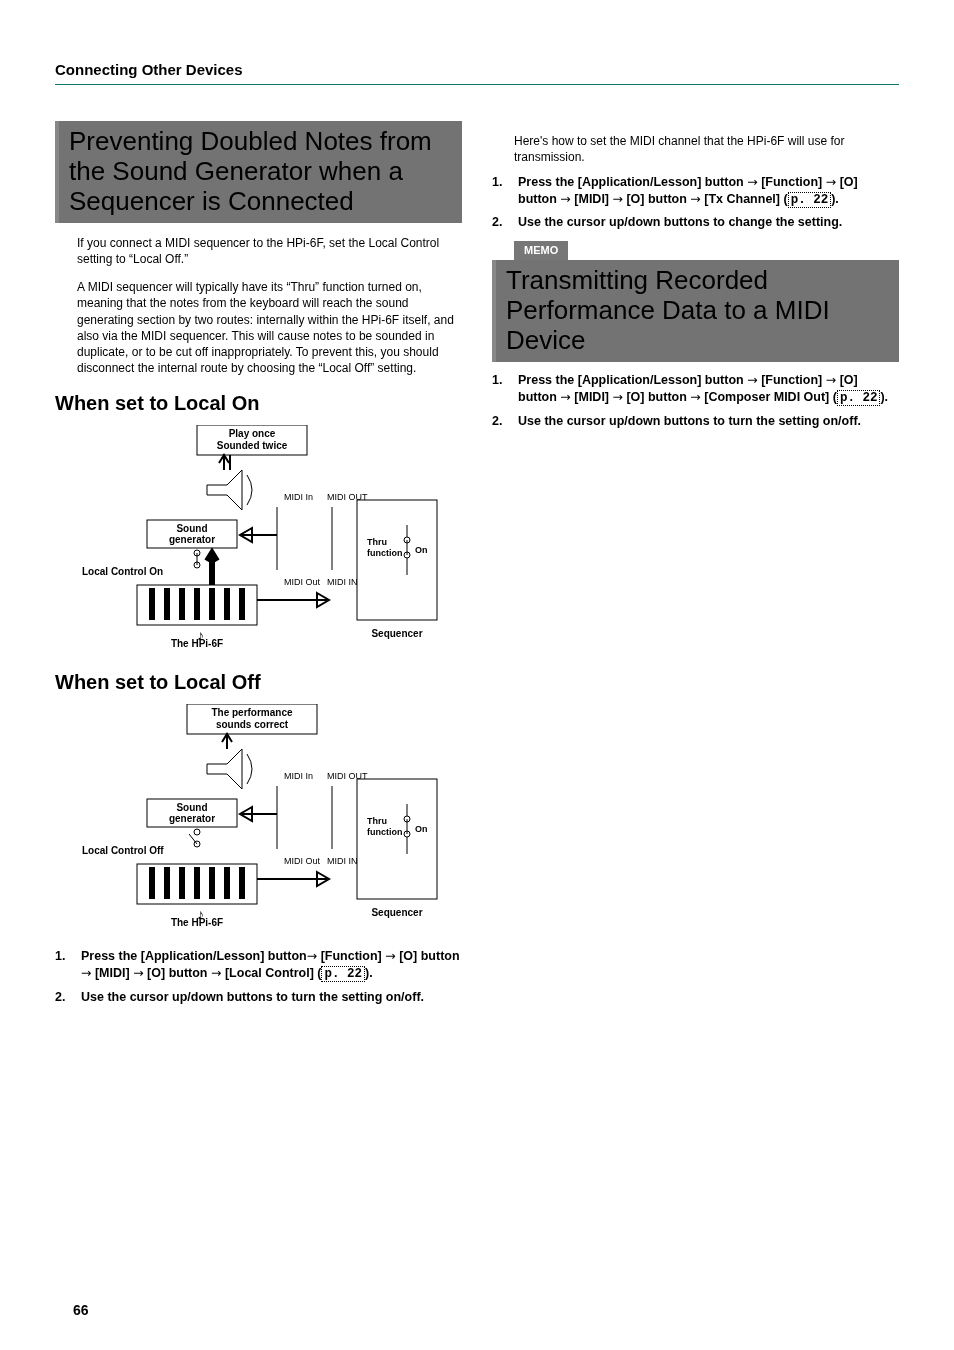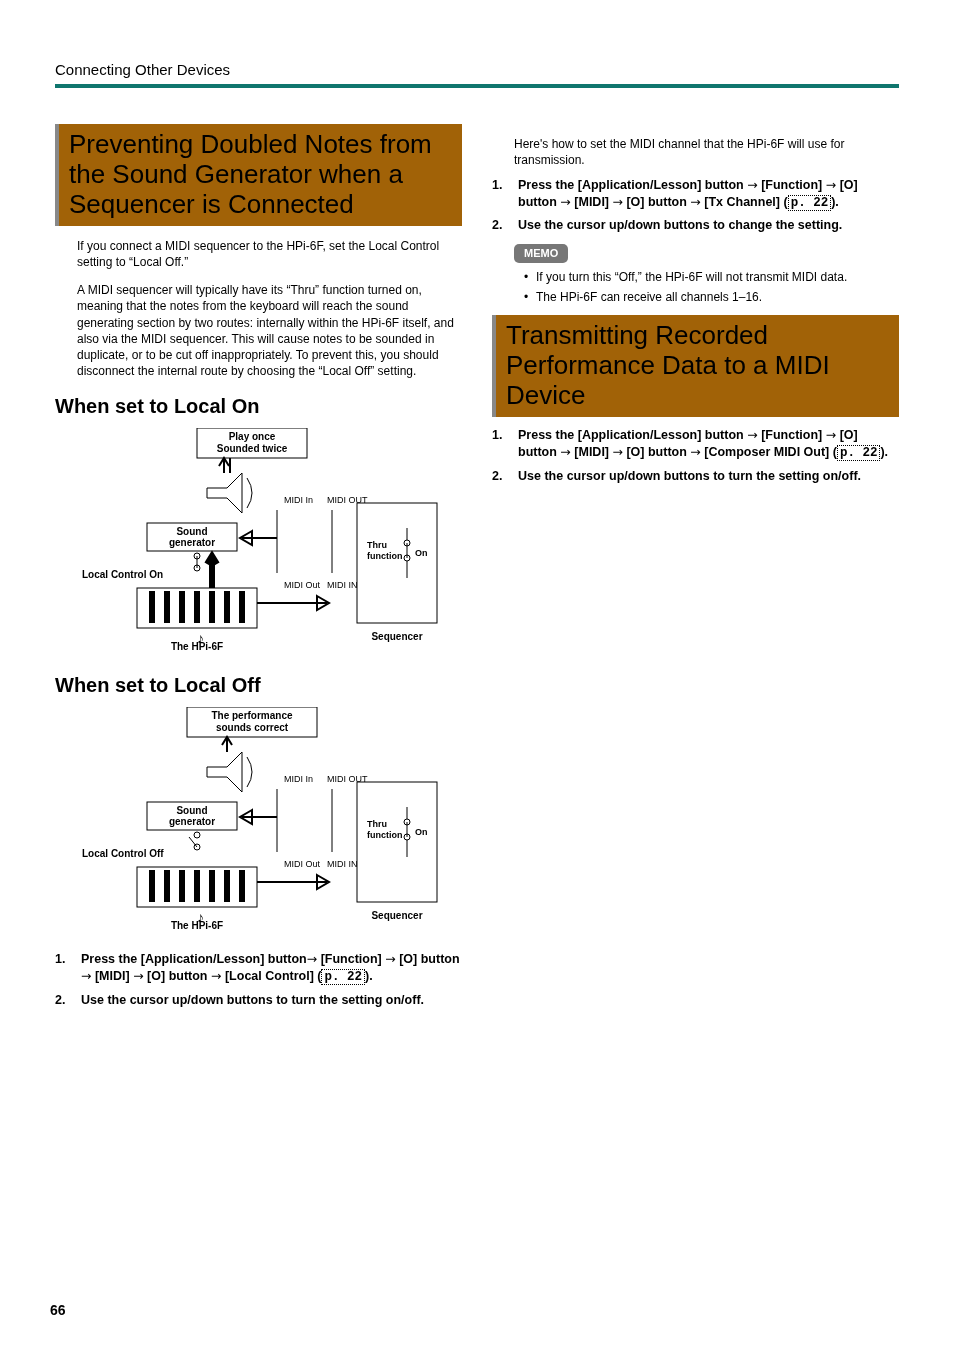--- a/index.html
+++ b/index.html
@@ -15,36 +15,36 @@
     line-height: 1.35;
   }
   .page {
     padding: 60px 55px 30px 55px;
     box-sizing: border-box;
     width: 100%;
     height: 100%;
     position: relative;
   }
   .running-head {
-    font-weight: normal;
+    font-weight: bold;
     font-size: 15px;
-    border-bottom: 4px solid #0f766e;
+    border-bottom: 1px solid #0f766e;
     padding-bottom: 4px;
     margin-bottom: 36px;
   }
   .cols {
     display: flex;
     gap: 30px;
   }
   .col {
     flex: 1 1 0;
     min-width: 0;
   }
   .h1 {
-    background: #a16207;
+    background: #737373;
     border-left: 4px solid #888;
     padding: 6px 10px 6px 10px;
     font-size: 26px;
     font-weight: 300;
     line-height: 1.15;
     margin: 0 0 10px 0;
     font-family: "Myriad Pro Condensed", "Arial Narrow", "Helvetica Neue", Arial, sans-serif;
     font-stretch: condensed;
   }
   .h2 {
@@ -83,21 +83,21 @@
   .page-ref {
     border: 1px dotted #000;
     padding: 0 2px;
     font-weight: bold;
     font-family: Liberation Mono, monospace;
   }
   .memo-label {
     background: #777;
     color: #fff;
     font-weight: bold;
-    border-radius: 5px;
+    border-radius: 0;
     padding: 2px 10px;
     font-size: 11px;
     display: inline-block;
     margin-left: 22px;
     margin-top: 2px;
   }
   ul.bullets {
     list-style: none;
     padding: 0;
     margin: 6px 0 10px 32px;
@@ -109,21 +109,21 @@
   }
   ul.bullets > li::before {
     content: "•";
     position: absolute;
     left: 0;
     top: 0;
   }
   .page-number {
     position: absolute;
     bottom: 30px;
-    left: 50px;
+    left: 73px;
     font-weight: bold;
     font-size: 14px;
   }
   
   .diagram {
     display: block;
     margin: 8px auto 14px 22px;
   }
 </style>
 </head>
@@ -278,24 +278,20 @@
             <span>Press the [Application/Lesson] button </span><span class="arrow">→</span><span> [Function] </span><span class="arrow">→</span><span> [O] button </span><span class="arrow">→</span><span> [MIDI] </span><span class="arrow">→</span><span> [O] button </span><span class="arrow">→</span><span> [Tx Channel] (</span><span class="page-ref">p. 22</span><span>).</span>
           </span>
         </li>
         <li>
           <span class="num">2.</span>
           <span class="txt">Use the cursor up/down buttons to change the setting.</span>
         </li>
       </ol>
 
       <div class="memo-label">MEMO</div>
-      <ul class="bullets">
-        <li>If you turn this “Off,” the HPi-6F will not transmit MIDI data.</li>
-        <li>The HPi-6F can receive all channels 1–16.</li>
-      </ul>
 
       <div class="h1">Transmitting Recorded Performance Data to a MIDI Device</div>
 
       <ol class="steps">
         <li>
           <span class="num">1.</span>
           <span class="txt">
             <span>Press the [Application/Lesson] button </span><span class="arrow">→</span><span> [Function] </span><span class="arrow">→</span><span> [O] button </span><span class="arrow">→</span><span> [MIDI] </span><span class="arrow">→</span><span> [O] button </span><span class="arrow">→</span><span> [Composer MIDI Out] (</span><span class="page-ref">p. 22</span><span>).</span>
           </span>
         </li>

